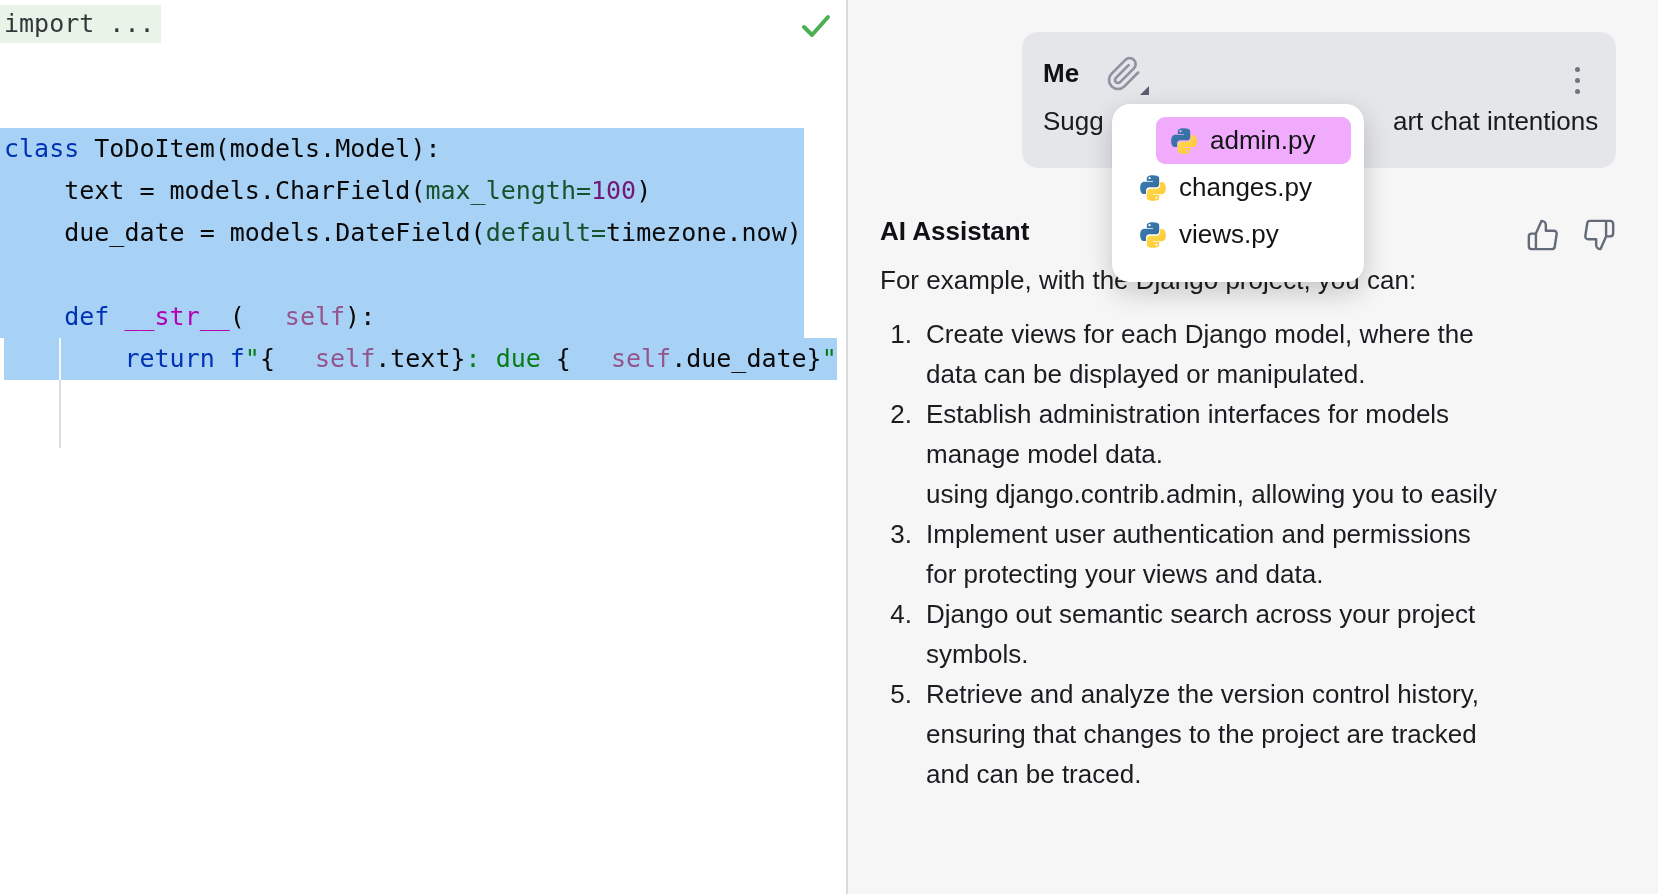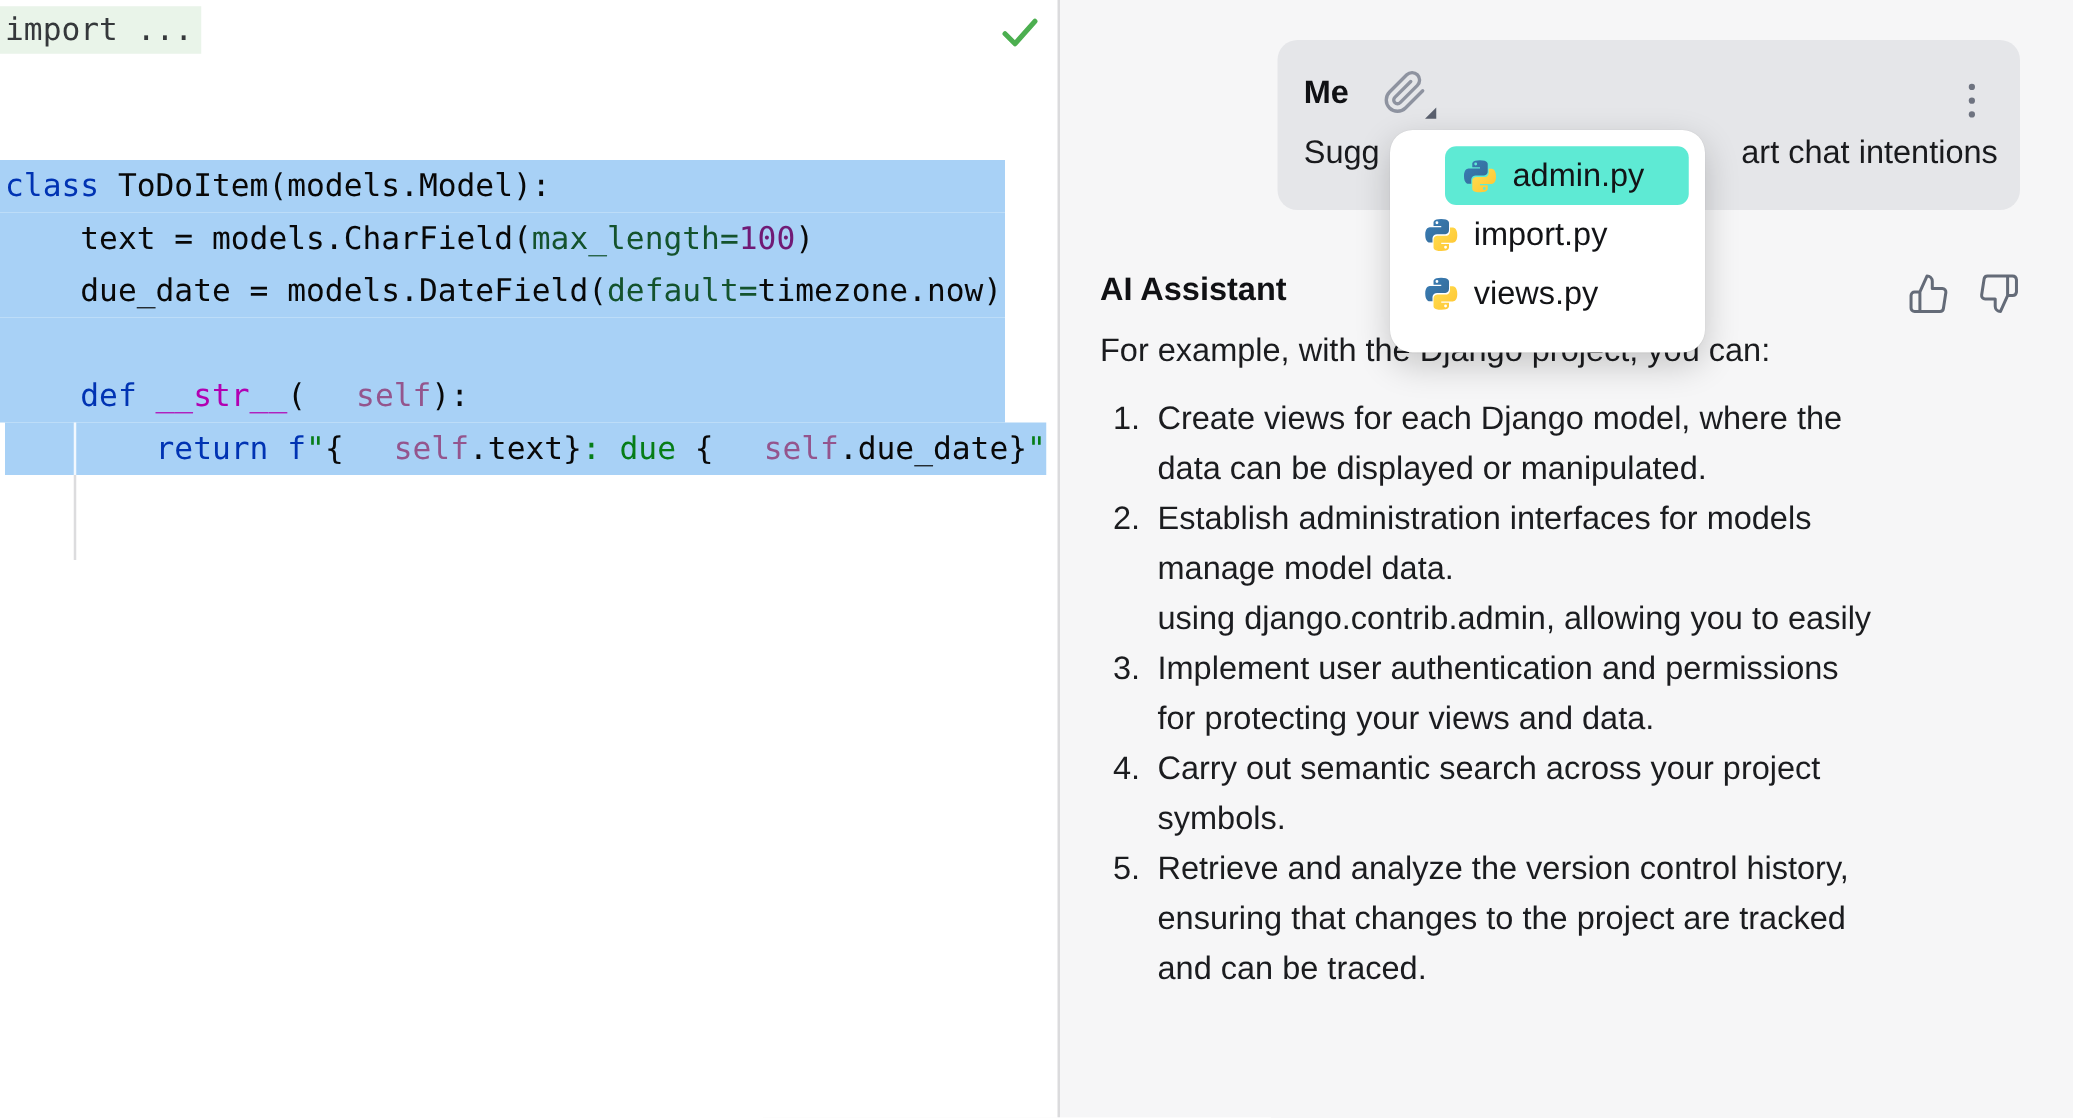--- a/index.html
+++ b/index.html
@@ -33,21 +33,21 @@
   .kebab{position:absolute;left:544px;top:26px;width:22px;height:44px;display:flex;flex-direction:column;
       align-items:center;justify-content:center;gap:6px;cursor:pointer;}
   .kebab i{width:5px;height:5px;border-radius:50%;background:#6e7380;}
   .bubble-msg{position:absolute;left:21px;top:74px;height:34px;font-size:26px;color:#191a1d;white-space:nowrap;}
   .msg-end{position:absolute;left:350px;top:0;white-space:nowrap;}
 
   .popup{position:absolute;left:264px;top:104px;width:252px;height:178px;background:#ffffff;border-radius:18px;
       box-shadow:0 10px 28px rgba(0,0,0,.20), 0 0 1px rgba(0,0,0,.12);z-index:10;padding-top:13px;box-sizing:border-box;}
   .popup-item{height:47px;margin:0 13px;border-radius:9px;display:flex;align-items:center;gap:12px;
       padding-left:14px;font-size:26px;color:#131417;cursor:pointer;}
-  .popup-item.selected{background:#5eead4;margin-left:44px;}
+  .popup-item.selected{background:#f0abfc;margin-left:44px;}
   .popup-item .py{width:28px;height:28px;flex:0 0 28px;}
 
   .ai-header{position:absolute;left:32px;top:216px;width:760px;height:40px;}
   .ai-name{font-weight:bold;font-size:26px;color:#101114;}
   .thumb{position:absolute;top:2px;width:34px;height:34px;cursor:pointer;}
   .thumb-up{left:646px;} .thumb-down{left:702px;}
   .intro{position:absolute;left:32px;top:262px;font-size:26px;line-height:36px;white-space:nowrap;}
   .ai-list{position:absolute;left:32px;top:314px;width:770px;}
   .ai-li{display:flex;}
   .li-num{width:46px;flex:0 0 46px;text-align:right;padding-right:14px;font-size:26px;line-height:40px;
@@ -108,21 +108,21 @@
         <div class="popup-item selected">
           <svg class="py" viewBox="0 0 48 48">
             <use href="#py-logo"></use>
           </svg>
           <span>admin.py</span>
         </div>
         <div class="popup-item">
           <svg class="py" viewBox="0 0 48 48">
             <use href="#py-logo"></use>
           </svg>
-          <span>import.py</span>
+          <span>changes.py</span>
         </div>
         <div class="popup-item">
           <svg class="py" viewBox="0 0 48 48">
             <use href="#py-logo"></use>
           </svg>
           <span>views.py</span>
         </div>
       </div>
 
     <div class="ai-header">
@@ -160,21 +160,21 @@
         <div class="ai-li">
           <span class="li-num">3.</span>
           <div class="li-body">
             <div class="li-line">Implement user authentication and permissions</div>
             <div class="li-line">for protecting your views and data.</div>
           </div>
         </div>
         <div class="ai-li">
           <span class="li-num">4.</span>
           <div class="li-body">
-            <div class="li-line">Carry out semantic search across your project</div>
+            <div class="li-line">Django out semantic search across your project</div>
             <div class="li-line">symbols.</div>
           </div>
         </div>
         <div class="ai-li">
           <span class="li-num">5.</span>
           <div class="li-body">
             <div class="li-line">Retrieve and analyze the version control history,</div>
             <div class="li-line">ensuring that changes to the project are tracked</div>
             <div class="li-line">and can be traced.</div>
           </div>

